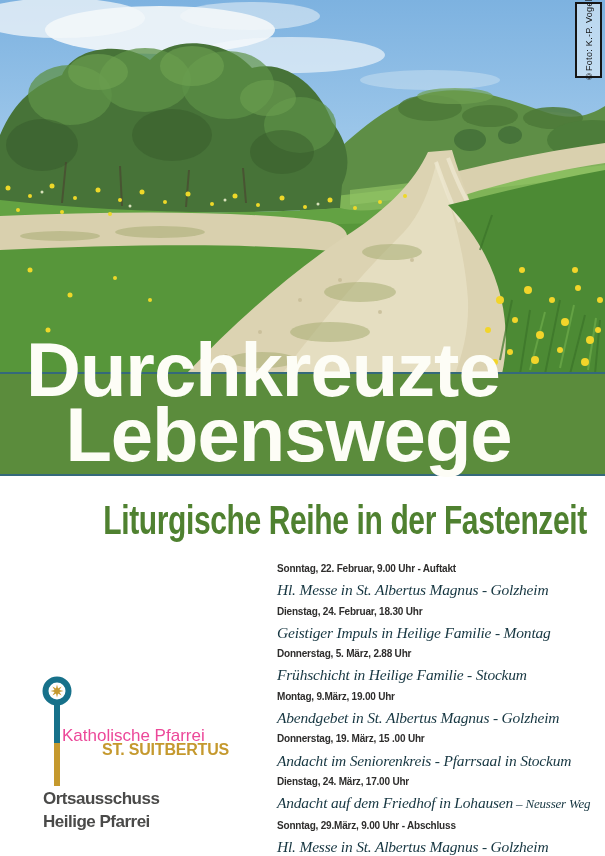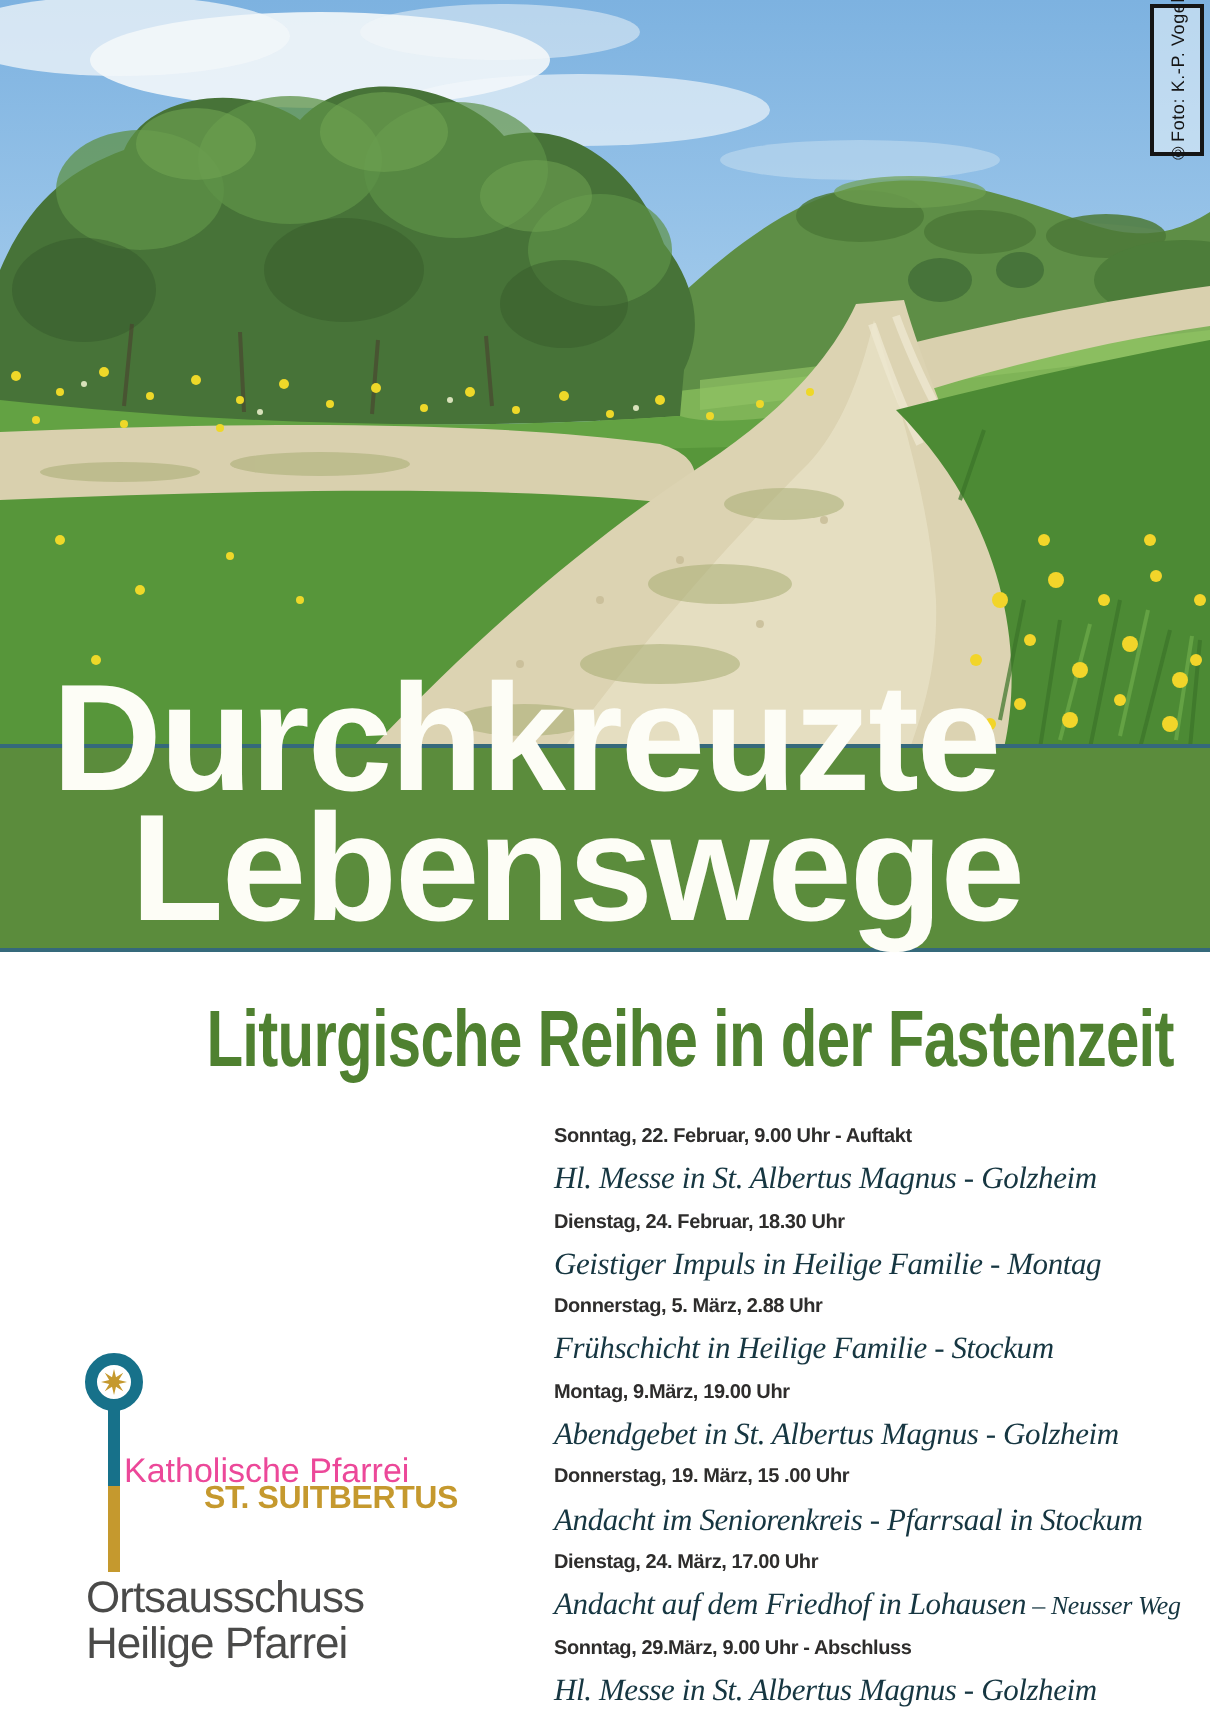--- a/index.html
+++ b/index.html
@@ -56,21 +56,21 @@
   .logo{position:absolute;left:0;top:0;}
   .crozier{position:absolute;left:42px;top:676px;}
   .logo-small{
     position:absolute;left:62px;top:726px;font-size:17px;color:#ec4899;white-space:nowrap;
   }
   .logo-name{
     position:absolute;left:62px;top:741px;font-size:16px;font-weight:bold;
     color:var(--gold);letter-spacing:-0.2px;white-space:nowrap;margin-left:40px;
   }
   .committee{
-    position:absolute;left:43px;top:787px;font-size:22px;font-weight:normal;
+    position:absolute;left:43px;top:787px;font-size:17px;font-weight:bold;
     color:#4a4a49;line-height:23px;letter-spacing:-0.5px;white-space:nowrap;
   }
 </style>
 </head>
 <body>
 
 <div class="poster">
 
   <div class="photo">
     <svg viewBox="0 0 605 374" width="605" height="374" preserveAspectRatio="none">

